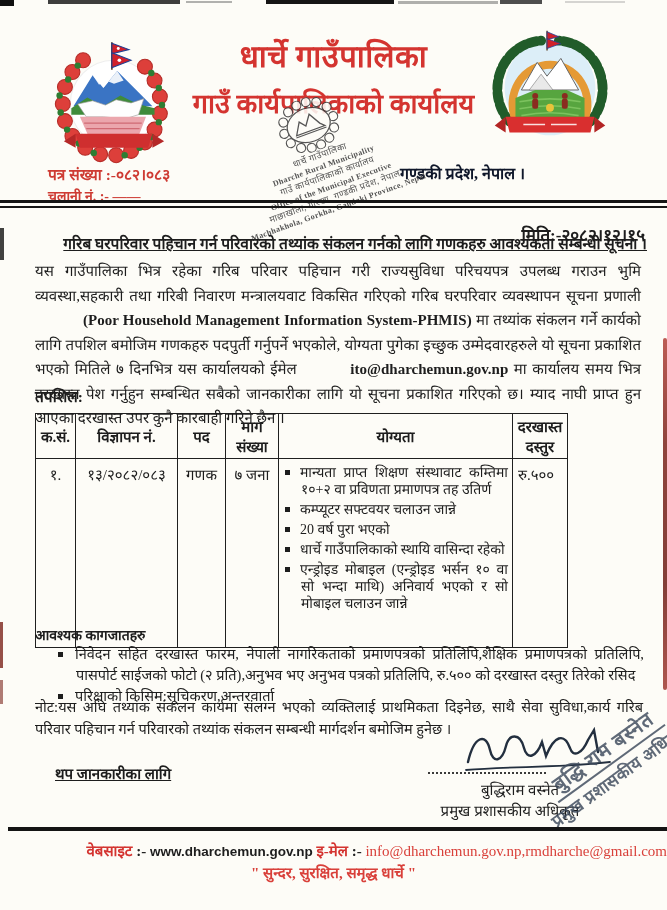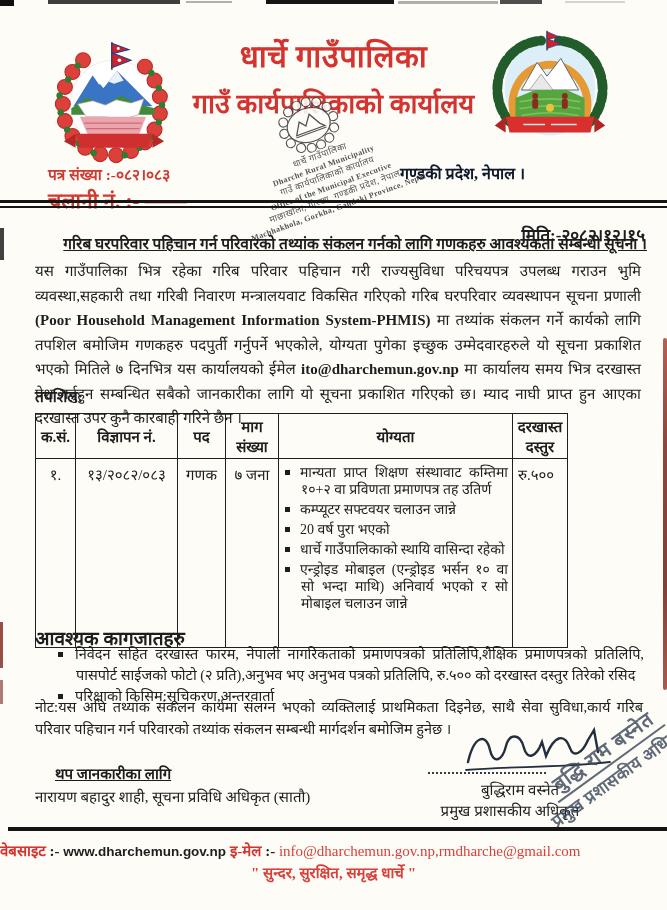--- a/index.html
+++ b/index.html
@@ -8,70 +8,70 @@
   .abs{position:absolute;}
 
   
   .art{position:absolute;pointer-events:none;}
 
   
   .doc-title{top:34px;left:0;width:667px;font-size:31px;font-weight:700;color:#d43430;text-align:center;letter-spacing:.5px;}
   .doc-subtitle{top:84px;left:0;width:667px;font-size:27px;font-weight:700;color:#d43430;text-align:center;}
   .doc-address{top:151px;left:0;width:667px;font-size:20px;font-weight:700;color:#d43430;text-align:center;}
   .letter-no{left:48px;top:163px;font-size:15.5px;font-weight:700;color:#ce3b33;}
-  .dispatch-no{left:48px;top:186px;font-size:21px;font-weight:700;color:#ce3b33;}
+  .dispatch-no{left:48px;top:186px;font-size:14px;font-weight:700;color:#ce3b33;}
   .province{left:400px;top:162px;font-size:16px;font-weight:700;color:#0f172a;}
 
   
   .office-stamp{left:200px;top:96px;width:240px;transform:rotate(-20deg);transform-origin:50% 50%;
                 opacity:.88;color:#3c3c3c;text-align:center;}
   .office-stamp .sline{font-size:9px;line-height:11px;letter-spacing:.4px;white-space:nowrap;}
   .office-stamp .sline.en{font-size:8px;font-weight:700;}
 
   .double-rule{left:0;top:200px;width:667px;height:3px;border-top:3px solid #161616;border-bottom:2px solid #161616;}
 
   .date-line{right:22px;top:223px;font-size:17px;font-weight:700;margin-left:13px;}
   .headline{left:20px;top:232px;width:627px;font-size:15.5px;font-weight:700;text-align:right;text-decoration:underline;}
   .body-par{left:35px;top:259px;width:606px;font-size:15px;line-height:24.5px;text-align:justify;}
-  .body-par b{font-family:"Liberation Serif",serif;}
+  .body-par b{font-family:"Liberation Serif",serif;margin-left:48px;}
   .details-label{left:35px;top:385px;font-size:15.5px;font-weight:700;}
 
   
   .vtable{position:absolute;left:35px;top:413px;width:532px;border-collapse:collapse;table-layout:fixed;}
   .vtable th,.vtable td{border:1.6px solid #1f1f1f;padding:2px 4px;font-size:15px;}
   .vtable thead th{height:30px;font-weight:700;text-align:center;vertical-align:middle;}
   .vtable tbody td{height:181px;vertical-align:top;padding-top:5px;text-align:center;}
   .vtable td.qual{text-align:left;padding:5px 4px 0 6px;}
   .qual-list{margin:0;padding:0;list-style:none;}
   .qual-list li{font-size:14px;line-height:17px;margin:0 0 3px 0;padding-left:16px;text-indent:-16px;text-align:justify;}
   .qual-list li::before{content:"";display:inline-block;width:5px;height:5px;background:#1d1d1d;margin-right:10px;vertical-align:2px;}
   .fee-cell{text-align:left !important;padding-left:5px !important;font-size:14.5px;}
 
   
-  .docs-heading{left:35px;top:625px;font-size:19px;font-weight:700;}
+  .docs-heading{left:35px;top:625px;font-size:14px;font-weight:700;}
   .docs-list{position:absolute;left:58px;top:644px;width:586px;margin:0;padding:0;list-style:none;}
   .docs-list li{font-size:14.5px;line-height:20.5px;margin:0 0 1px 0;padding-left:18px;text-indent:-18px;text-align:justify;}
   .docs-list li::before{content:"";display:inline-block;width:5px;height:5px;background:#1d1d1d;margin-right:12px;vertical-align:2px;}
   .note-par{left:35px;top:697px;width:608px;font-size:14.5px;line-height:21.5px;text-align:justify;}
 
   
   .contact-heading{left:55px;top:763px;font-size:15px;font-weight:700;text-decoration:underline;}
   .contact-person{left:35px;top:786px;font-size:15px;}
   .contact-phone{left:55px;top:809px;font-size:15px;}
   .sig-dots{left:428px;top:748px;width:118px;height:24px;border-bottom:2.5px dotted #3a3a3a;}
   .sig-name{left:430px;top:779px;width:180px;font-size:15px;text-align:center;}
   .sig-designation{left:400px;top:800px;width:220px;font-size:15px;text-align:center;}
   .officer-stamp{left:505px;top:818px;width:300px;transform:rotate(-36deg);transform-origin:0 100%;
                  color:#3d4a5c;opacity:.82;text-align:center;}
   .officer-stamp .oline1{font-size:20px;font-weight:700;letter-spacing:1px;border-bottom:2px solid #3d4a5c;display:inline-block;padding:0 6px 1px;}
   .officer-stamp .oline2{font-size:17px;font-weight:700;letter-spacing:.5px;margin-top:1px;}
 
   
   .footer-rule{left:8px;top:827px;width:659px;height:3.5px;background:#141414;}
-  .footer-line{left:0;top:840px;width:667px;text-align:left;font-size:15px;}
+  .footer-line{left:0;top:840px;width:667px;text-align:right;font-size:15px;}
   .footer-line .lbl{color:#d43430;font-weight:700;}
   .footer-line .sep{color:#222;font-weight:700;}
   .footer-line .site{color:#1d1d1d;font-weight:700;font-family:"Liberation Sans",sans-serif;font-size:13.5px;}
   .footer-line .mails{color:#d9403a;}
   .footer-tagline{left:0;top:862px;width:667px;text-align:center;font-size:15px;font-weight:700;color:#d9403a;}
 </style>
 </head>
 <body>
 
 <div class="page">
@@ -266,21 +266,20 @@
   </table>
 
   <div class="abs docs-heading">आवश्यक कागजातहरु</div>
   <ul class="docs-list">
     <li>निवेदन सहित दरखास्त फारम, नेपाली नागरिकताको प्रमाणपत्रको प्रतिलिपि,शैक्षिक प्रमाणपत्रको प्रतिलिपि, पासपोर्ट साईजको फोटो (२ प्रति),अनुभव भए अनुभव पत्रको प्रतिलिपि, रु.५०० को दरखास्त दस्तुर तिरेको रसिद</li>
     <li>परिक्षाको किसिम:सूचिकरण,अन्तरवार्ता</li>
   </ul>
   <div class="abs note-par">नोट:यस अघि तथ्यांक संकलन कार्यमा संलग्न भएको व्यक्तिलाई प्राथमिकता दिइनेछ, साथै सेवा सुविधा,कार्य गरिब परिवार पहिचान गर्न परिवारको तथ्यांक संकलन सम्बन्धी मार्गदर्शन बमोजिम हुनेछ ।</div>
 
   <div class="abs contact-heading">थप जानकारीका लागि</div>
-  <div class="abs contact-person">नारायण बहादुर शाही, सूचना प्रविधि अधिकृत (सातौ)</div>
 
   <div class="abs" style="left:460px;top:722px;">
     <svg width="170" height="56" viewBox="0 0 170 56">
       <path d="M8,40 C14,14 26,10 30,28 C33,42 42,40 46,24 C49,12 60,10 64,26 C67,38 76,36 82,20 L86,34 C94,14 104,10 110,26 C113,36 122,32 128,18 L134,8 L138,30" fill="none" stroke="#232f3f" stroke-width="2.4" stroke-linecap="round"></path>
       <path d="M6,48 C50,44 100,46 150,40" fill="none" stroke="#232f3f" stroke-width="1.8" stroke-linecap="round"></path>
     </svg>
   </div>
   <div class="abs sig-dots"></div>
   <div class="abs sig-name">बुद्धिराम वस्नेत</div>
   <div class="abs sig-designation">प्रमुख प्रशासकीय अधिकृत</div>

